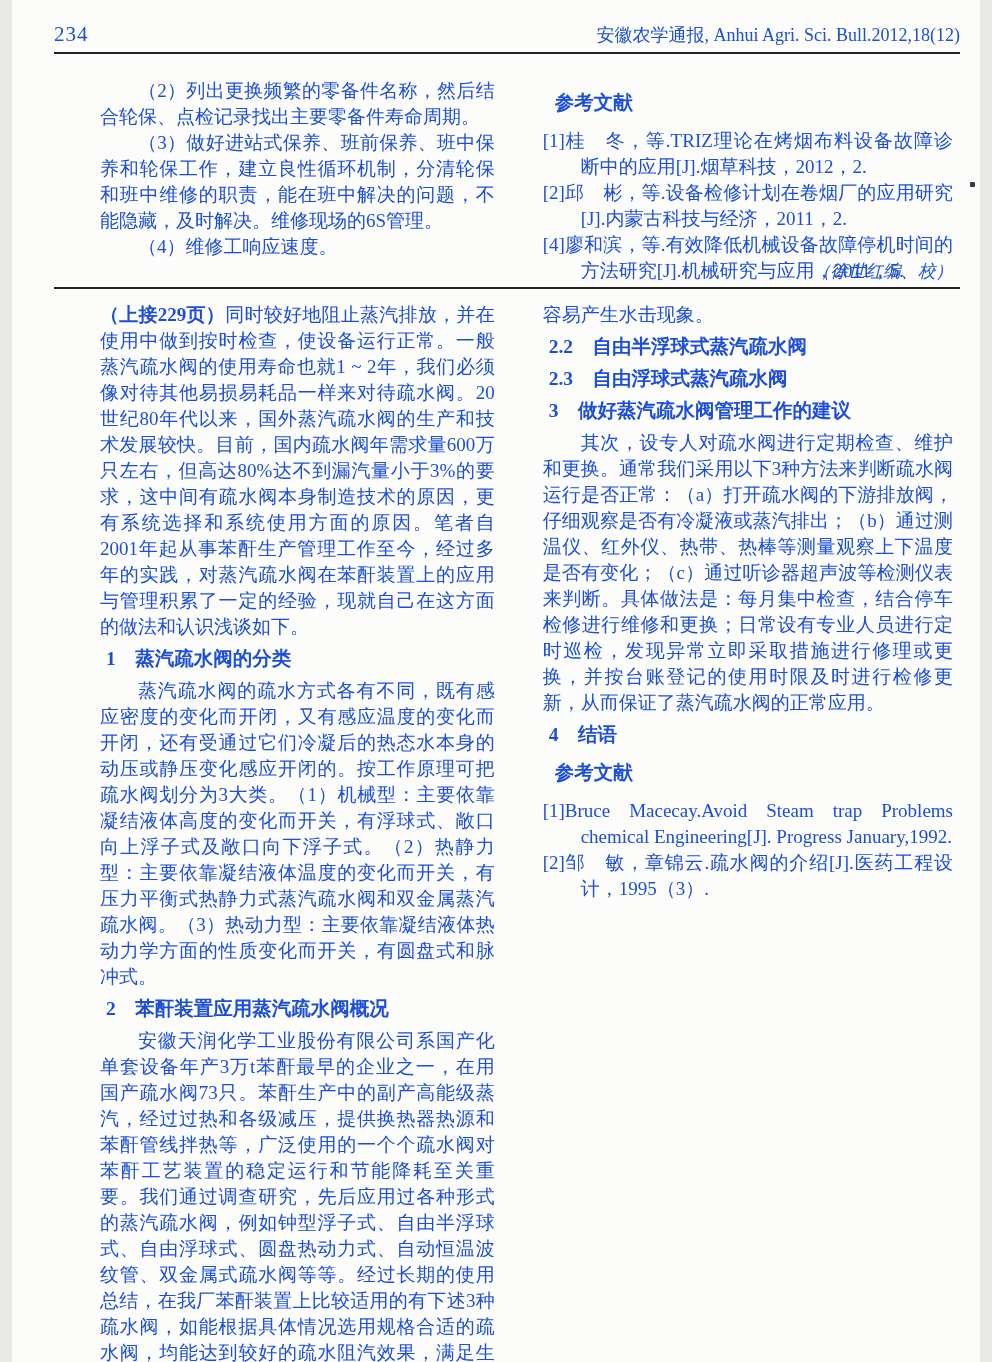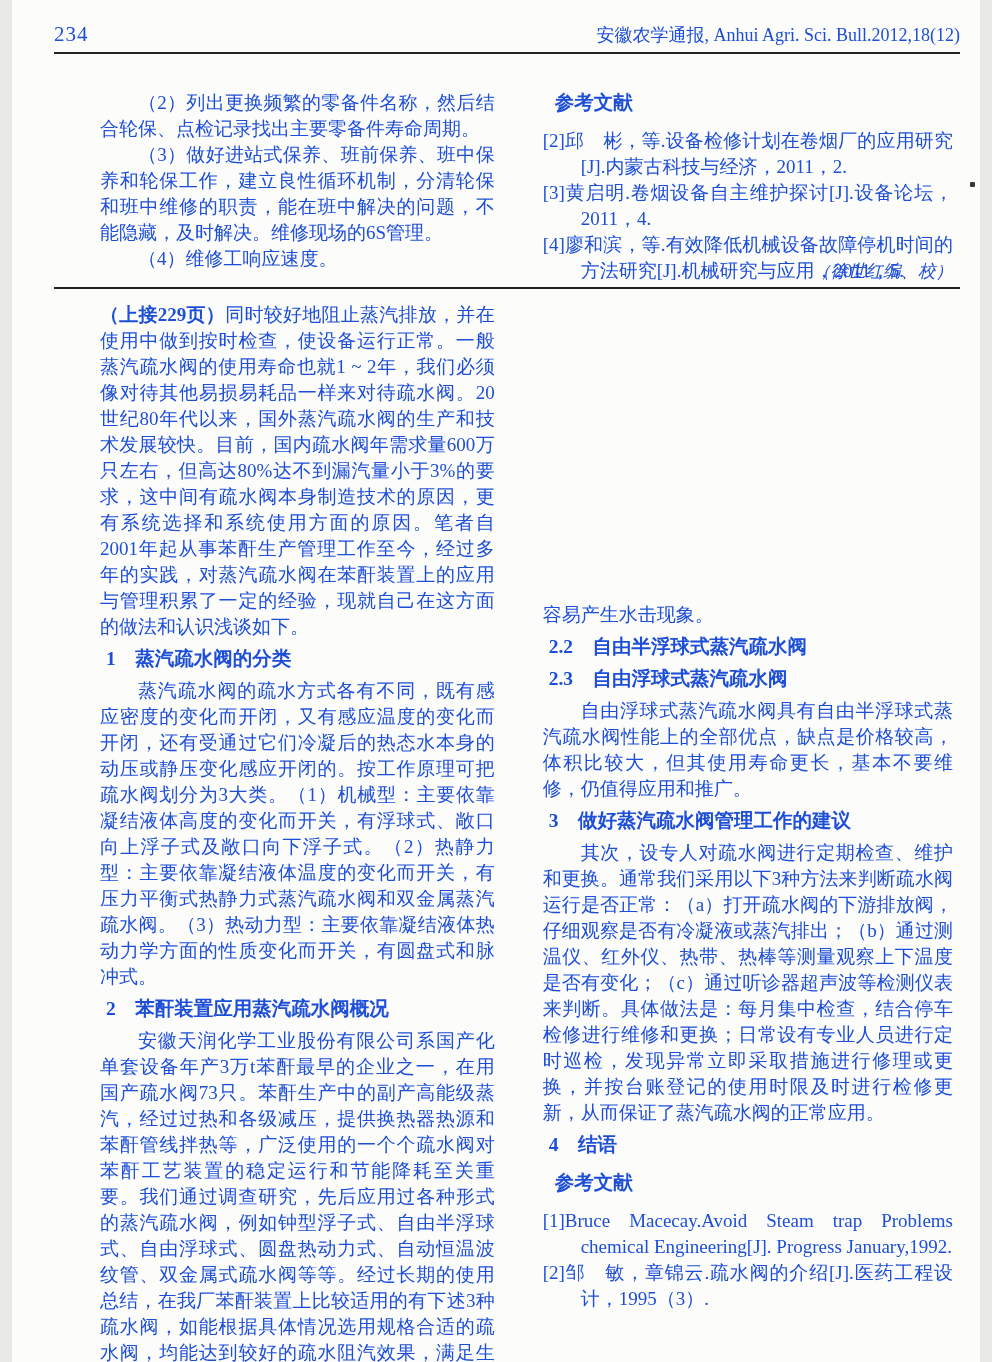--- a/index.html
+++ b/index.html
@@ -15,21 +15,21 @@
     display:flex; justify-content:space-between; align-items:baseline;
   }
   .page-number { font-size:21px; letter-spacing:1px; }
   .journal { font-size:18px; }
   .rule {
     position:absolute; left:42px; width:906px; height:2px; background:#222;
   }
   .rule-header { top:52px; }
   .rule-divider { top:287px; }
   
-  .two-col { position:absolute; left:88px; width:853px; display:flex; gap:48px;align-items:center; }
+  .two-col { position:absolute; left:88px; width:853px; display:flex; gap:48px; }
   .top-section { top:78px; }
   .main-section { top:302px; }
   .col-l { width:402px; }
   .col-r { width:418px; }
   .col-l, .col-r {
     font-size:19px; line-height:26px;
     text-align:justify; text-justify:inter-character;
   }
   p { margin:0; }
   .p-indent { text-indent:2em; }
@@ -59,22 +59,22 @@
   <div class="rule rule-header"></div>
 
   <div class="two-col top-section">
     <div class="col-l">
       <p class="p-indent">（2）列出更换频繁的零备件名称，然后结合轮保、点检记录找出主要零备件寿命周期。</p>
       <p class="p-indent">（3）做好进站式保养、班前保养、班中保养和轮保工作，建立良性循环机制，分清轮保和班中维修的职责，能在班中解决的问题，不能隐藏，及时解决。维修现场的6S管理。</p>
       <p class="p-indent">（4）维修工响应速度。</p>
     </div>
     <div class="col-r">
       <p class="refs-heading">参考文献</p>
+      <p class="ref">[1]桂　冬，等.TRIZ理论在烤烟布料设备故障诊断中的应用[J].烟草科技，2012，2.</p>
       <p class="ref">[2]邱　彬，等.设备检修计划在卷烟厂的应用研究[J].内蒙古科技与经济，2011，2.</p>
-      <p class="ref">[3]黄启明.卷烟设备自主维护探讨[J].设备论坛，2011，4.</p>
       <div class="ref-wrap">
         <p class="ref">[4]廖和滨，等.有效降低机械设备故障停机时间的方法研究[J].机械研究与应用，2011，5.</p>
         <span class="credit credit-inline">（徐世红编、校）</span>
       </div>
     </div>
   </div>
 
   <div class="rule rule-divider"></div>
 
   <div class="two-col main-section">
@@ -84,21 +84,20 @@
       <p class="p-indent">蒸汽疏水阀的疏水方式各有不同，既有感应密度的变化而开闭，又有感应温度的变化而开闭，还有受通过它们冷凝后的热态水本身的动压或静压变化感应开闭的。按工作原理可把疏水阀划分为3大类。（1）机械型：主要依靠凝结液体高度的变化而开关，有浮球式、敞口向上浮子式及敞口向下浮子式。（2）热静力型：主要依靠凝结液体温度的变化而开关，有压力平衡式热静力式蒸汽疏水阀和双金属蒸汽疏水阀。（3）热动力型：主要依靠凝结液体热动力学方面的性质变化而开关，有圆盘式和脉冲式。</p>
       <p class="heading">2　苯酐装置应用蒸汽疏水阀概况</p>
       <p class="p-indent">安徽天润化学工业股份有限公司系国产化单套设备年产3万t苯酐最早的企业之一，在用国产疏水阀73只。苯酐生产中的副产高能级蒸汽，经过过热和各级减压，提供换热器热源和苯酐管线拌热等，广泛使用的一个个疏水阀对苯酐工艺装置的稳定运行和节能降耗至关重要。我们通过调查研究，先后应用过各种形式的蒸汽疏水阀，例如钟型浮子式、自由半浮球式、自由浮球式、圆盘热动力式、自动恒温波纹管、双金属式疏水阀等等。经过长期的使用总结，在我厂苯酐装置上比较适用的有下述3种疏水阀，如能根据具体情况选用规格合适的疏水阀，均能达到较好的疏水阻汽效果，满足生产设备在工艺上的要求。</p>
       <p class="heading">2.1　圆盘式蒸汽疏水阀</p>
       <p class="p-indent">圆盘式蒸汽疏水阀属于热动力型疏水阀，目前生产的产品主要在原产品的基础上改进研制的。它的主要优点是疏水量大，更能适用于苯酐设备的大疏水量的要求，设备升温非常快，不易产生疏水方面的堵塞。缺点是使用寿命不长，漏汽量较大，噪音较大，特别是在开冷车初期，非常</p>
     </div>
     <div class="col-r">
       <p>容易产生水击现象。</p>
       <p class="heading">2.2　自由半浮球式蒸汽疏水阀</p>
       <p class="heading">2.3　自由浮球式蒸汽疏水阀</p>
-      <p class="p-indent">自由浮球式蒸汽疏水阀具有自由半浮球式蒸汽疏水阀性能上的全部优点，缺点是价格较高，体积比较大，但其使用寿命更长，基本不要维修，仍值得应用和推广。</p>
       <p class="heading">3　做好蒸汽疏水阀管理工作的建议</p>
       <p class="p-indent">其次，设专人对疏水阀进行定期检查、维护和更换。通常我们采用以下3种方法来判断疏水阀运行是否正常：（a）打开疏水阀的下游排放阀，仔细观察是否有冷凝液或蒸汽排出；（b）通过测温仪、红外仪、热带、热棒等测量观察上下温度是否有变化；（c）通过听诊器超声波等检测仪表来判断。具体做法是：每月集中检查，结合停车检修进行维修和更换；日常设有专业人员进行定时巡检，发现异常立即采取措施进行修理或更换，并按台账登记的使用时限及时进行检修更新，从而保证了蒸汽疏水阀的正常应用。</p>
       <p class="heading">4　结语</p>
       <p class="refs-heading">参考文献</p>
       <p class="ref">[1]Bruce Macecay.Avoid Steam trap Problems chemical Engineering[J]. Progress January,1992.</p>
       <p class="ref">[2]邹　敏，章锦云.疏水阀的介绍[J].医药工程设计，1995（3）.</p>
 
     </div>
   </div>
 

